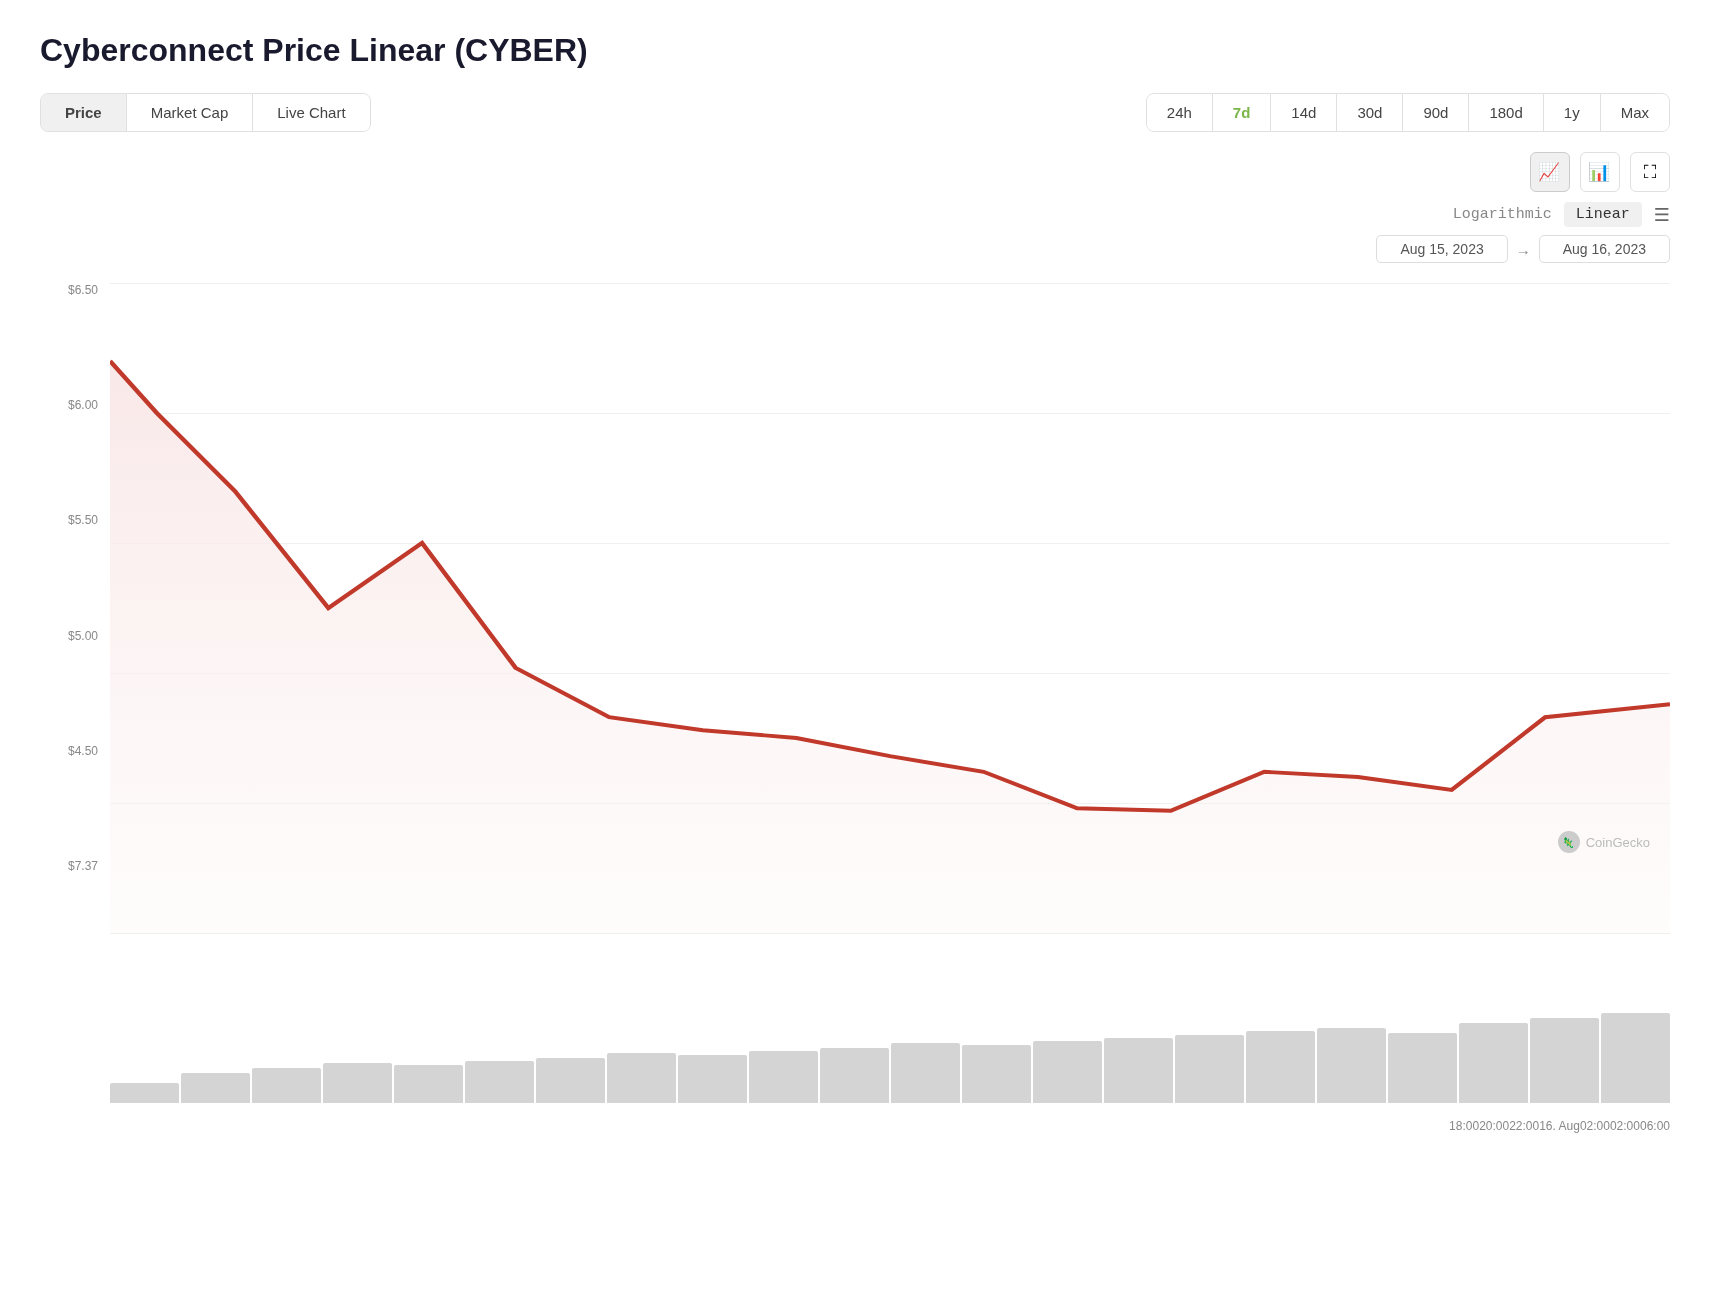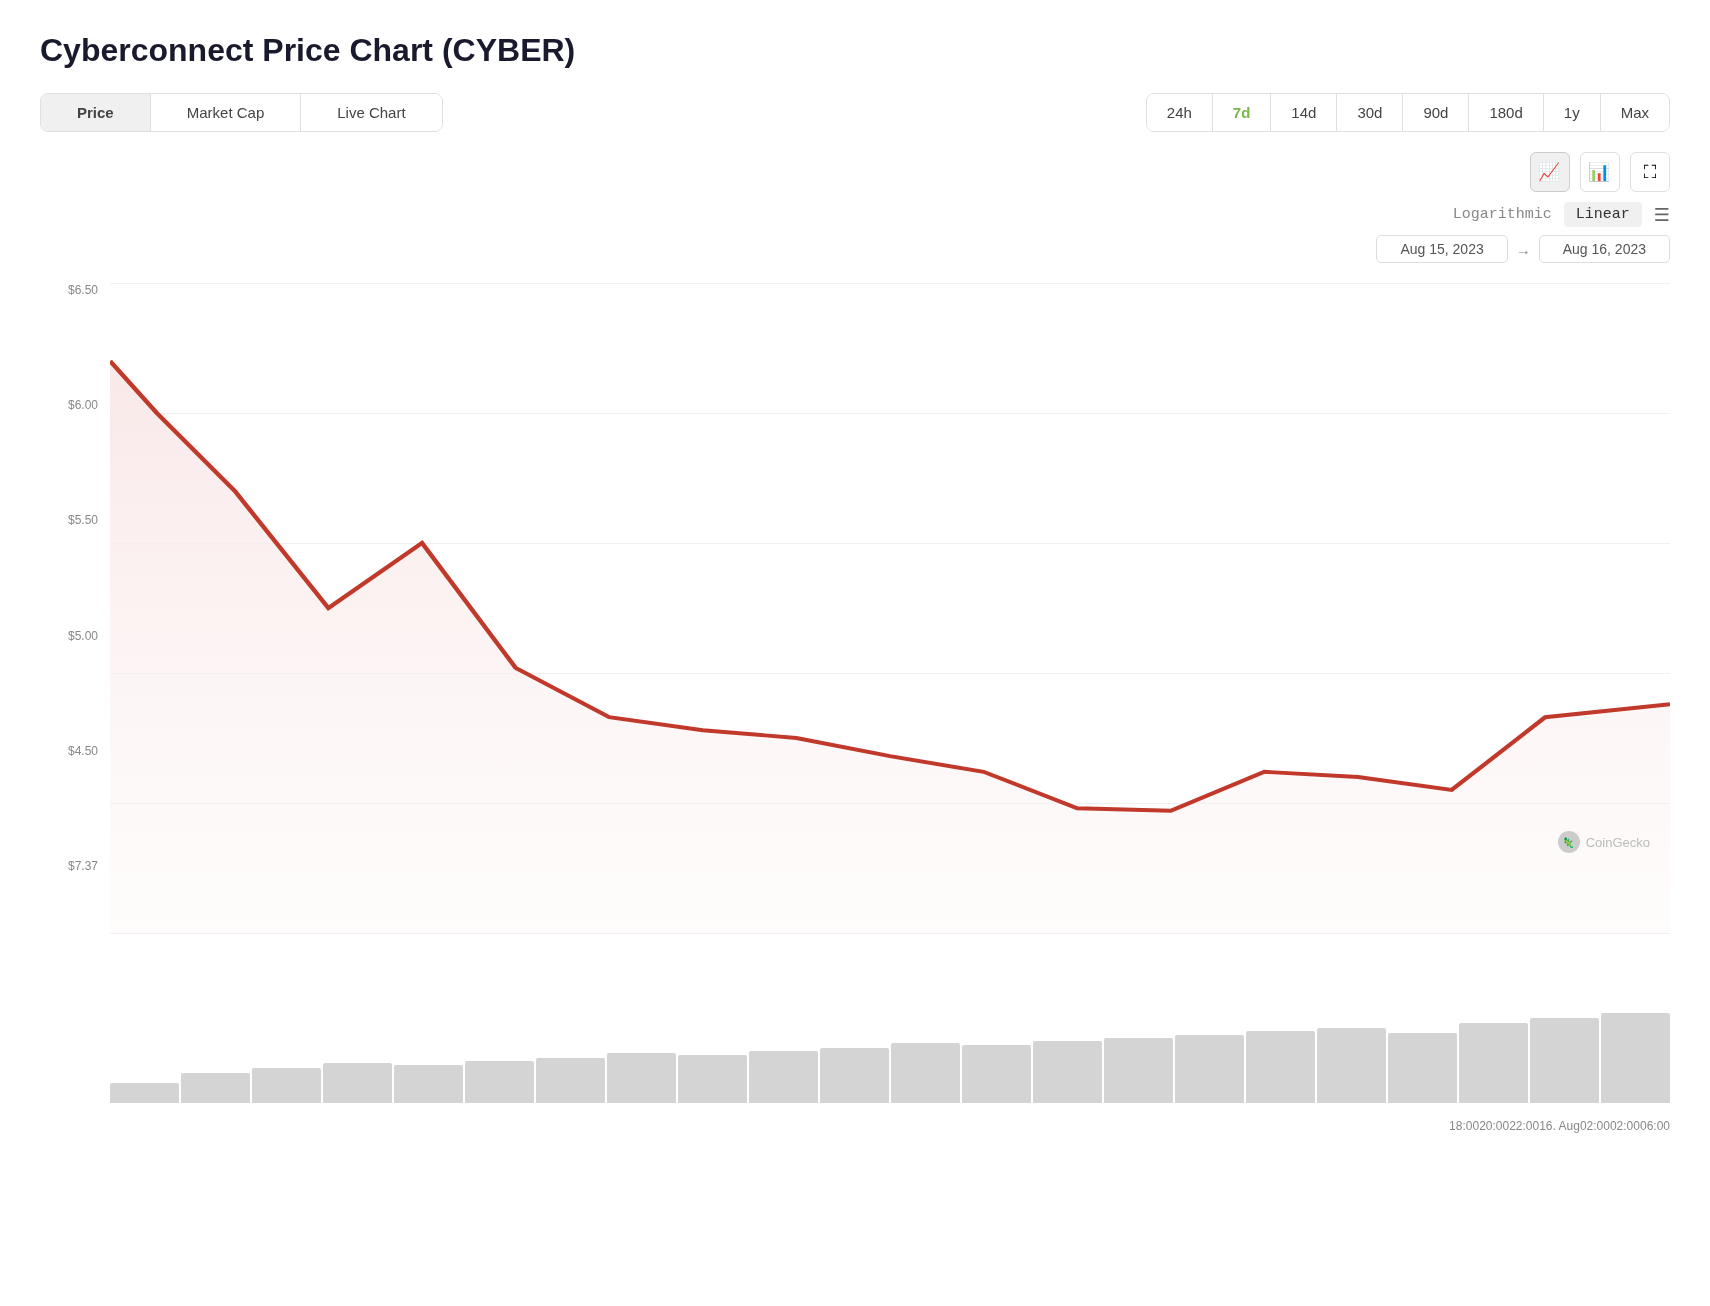--- a/index.html
+++ b/index.html
@@ -23,21 +23,21 @@
       margin-bottom: 20px;
     }
     .tab-group {
       display: flex;
       border: 1px solid #e0e0e0;
       border-radius: 8px;
       overflow: hidden;
       margin-right: 40px;
     }
     .tab-btn {
-      padding: 10px 36px;
+      padding: 10px 24px;
       background: #fff;
       border: none;
       border-right: 1px solid #e0e0e0;
       cursor: pointer;
       font-size: 15px;
       font-weight: 500;
       color: #444;
     }
     .tab-btn:last-child { border-right: none; }
     .tab-btn.active {
@@ -224,21 +224,21 @@
     }
     .bottom-area {
       position: relative;
       height: 160px;
       margin-top: 10px;
     }
   </style>
 </head>
 <body>
 
-<h1>Cyberconnect Price Chart (CYBER)</h1>
+<h1>Cyberconnect Price Linear (CYBER)</h1>
 
 <div class="controls-row">
   <div class="tab-group">
     <button class="tab-btn active">Price</button>
     <button class="tab-btn">Market Cap</button>
     <button class="tab-btn">Live Chart</button>
   </div>
 
   <div class="time-group">
     <button class="time-btn">24h</button>

